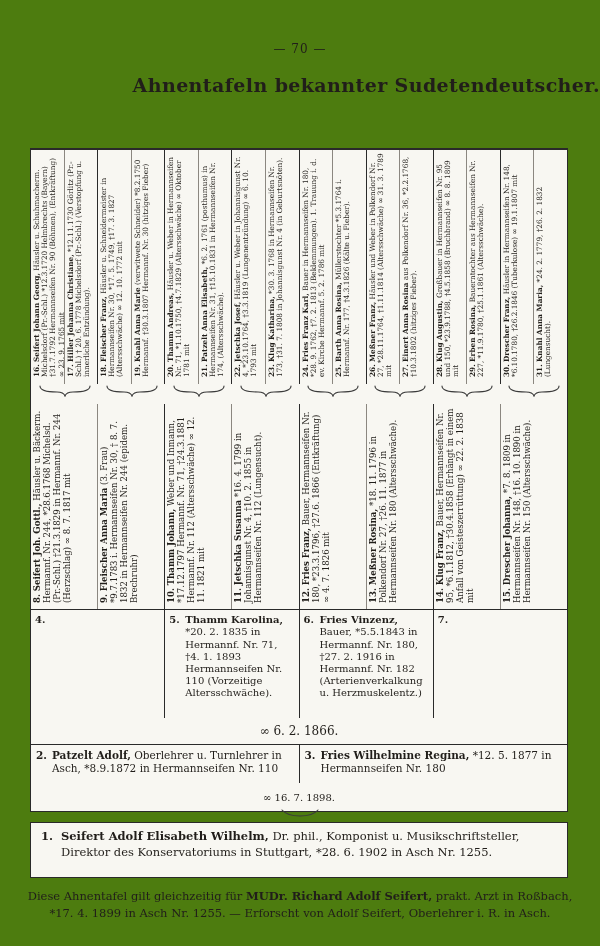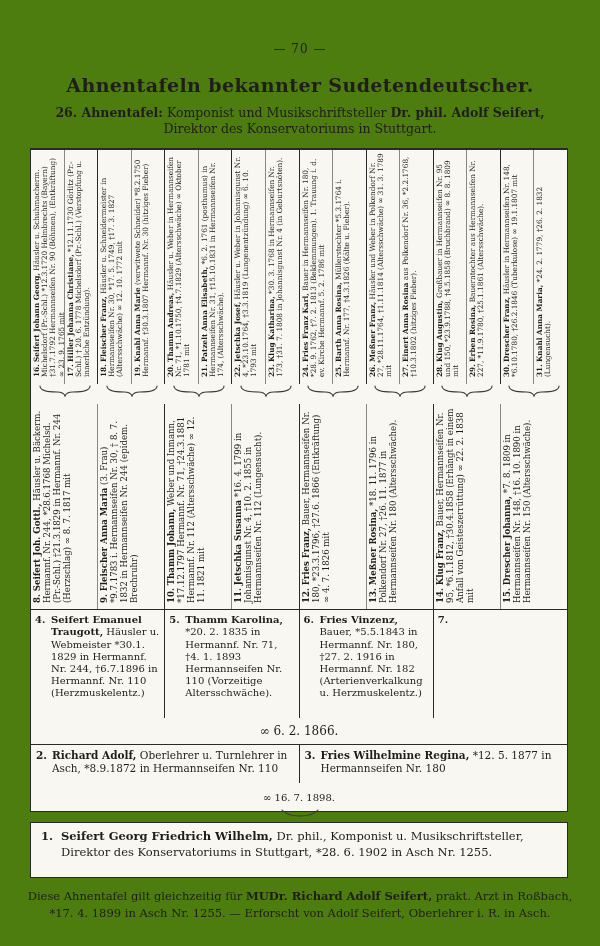--- a/index.html
+++ b/index.html
@@ -1,21 +1,21 @@
 <!DOCTYPE html>
 <html><head>
 <meta charset="utf-8">
 <style>
   html,body{margin:0;padding:0;}
   body{background:#e8e6e0;font-family:"DejaVu Serif","Liberation Serif",serif;}
   .page{position:relative;width:600px;height:946px;background:#4d7c0f;color:#211e1a;margin:0 auto;overflow:hidden;}
 
   
   .pageno{position:absolute;top:42px;left:0;width:600px;text-align:center;font-size:12px;letter-spacing:1px;}
-  .title{position:absolute;top:74px;left:0;width:600px;text-align:center;font-size:19px;font-weight:700;letter-spacing:.4px;}
+  .title{position:absolute;top:74px;left:0;width:600px;text-align:right;font-size:19px;font-weight:700;letter-spacing:.4px;}
   .subtitle{position:absolute;top:105px;left:0;width:600px;text-align:center;font-size:12.5px;line-height:1.3;}
   .subtitle b{font-weight:700;}
 
   
   .atable{position:absolute;left:30px;top:148px;width:538px;height:664px;border:1px solid #2a2a2a;border-top-width:2px;box-sizing:border-box;display:flex;flex-direction:column;background:#f8f7f2;}
 
   .band{display:flex;width:100%;}
   .band1{height:234px;}
   .bracerow{height:20px;display:flex;align-items:flex-start;}
   .band2{height:206px;}
@@ -68,24 +68,20 @@
 
   svg.brace{display:block;}
 </style>
 </head>
 <body>
 
 <div class="page">
 
   <div class="pageno">— 70 —</div>
   <div class="title">Ahnentafeln bekannter Sudetendeutscher.</div>
-  <div class="subtitle">
-    <b>26. Ahnentafel:</b><span> Komponist und Musikschriftsteller </span><b>Dr. phil. Adolf Seifert,</b><br>
-    <span>Direktor des Konservatoriums in Stuttgart.</span>
-  </div>
 
   <div class="atable">
 
     <div class="band band1">
       <div class="pair">
         <div class="strip">
             <div class="rot">
           <span class="num">16.</span>
           <b>Seifert Johann Georg,</b>
           <span>Häusler u. Schuhmacherm. Michelsdorf (Pr.-Schl.) *12.3.1720 Helmbrechts (Bayern) †31.7.1792 Hermannseifen Nr. 90 (Böhmen), (Entkräftung) ∞ 23. 9. 1765 mit</span>
@@ -321,21 +317,20 @@
         </div>
           </div>
       </div>
     </div>
 
     <div class="band3 rule">
       <div class="g3cells">
         <div class="g3cell">
           <div class="hang">
             <span class="no">4.</span>
-            <span class="tx"><b>Seifert Emanuel Traugott,</b> <span>Häusler u. Webmeister *30.1. 1829 in Hermannf. Nr. 244, †6.7.1896 in Hermannf. Nr. 110 (Herzmuskelentz.)</span></span>
           </div>
         </div>
         <div class="g3cell">
           <div class="hang">
             <span class="no">5.</span>
             <span class="tx"><b>Thamm Karolina,</b> <span>*20. 2. 1835 in Hermannf. Nr. 71, †4. 1. 1893 Hermannseifen Nr. 110 (Vorzeitige Altersschwäche).</span></span>
           </div>
         </div>
         <div class="g3cell">
           <div class="hang">
@@ -352,21 +347,21 @@
       <div class="g3marr">
         <div class="half">∞  6. 2. 1866.</div>
       </div>
     </div>
 
     <div class="band4 rule">
       <div class="g4cells">
         <div class="g4cell">
           <div class="hang">
             <span class="no">2.</span>
-            <span class="tx"><b>Richard Adolf,</b> <span>Oberlehrer u. Turnlehrer in Asch, *8.9.1872 in Hermannseifen Nr. 110</span></span>
+            <span class="tx"><b>Patzelt Adolf,</b> <span>Oberlehrer u. Turnlehrer in Asch, *8.9.1872 in Hermannseifen Nr. 110</span></span>
           </div>
         </div>
         <div class="g4cell">
           <div class="hang">
             <span class="no">3.</span>
             <span class="tx"><b>Fries Wilhelmine Regina,</b> <span>*12. 5. 1877 in Hermannseifen Nr. 180</span></span>
           </div>
         </div>
       </div>
       <div class="g4marr">∞  16. 7. 1898.</div>
@@ -376,21 +371,21 @@
 
   <div class="connector">
     <svg width="38" height="12" viewBox="0 0 38 12">
         <path d="M1,1 C8,9 30,9 37,1" fill="none" stroke="#3a3a3a" stroke-width="1.1" stroke-linecap="round"></path>
       </svg>
   </div>
 
   <div class="pbox">
     <div class="hang">
       <span class="no">1.</span>
-      <span class="tx"><b>Seifert Georg Friedrich Wilhelm,</b> <span>Dr. phil., Komponist u. Musikschriftsteller, Direktor des Konservatoriums in Stuttgart, *28. 6. 1902 in Asch Nr. 1255.</span></span>
+      <span class="tx"><b>Seifert Adolf Elisabeth Wilhelm,</b> <span>Dr. phil., Komponist u. Musikschriftsteller, Direktor des Konservatoriums in Stuttgart, *28. 6. 1902 in Asch Nr. 1255.</span></span>
     </div>
   </div>
 
   <div class="footer">
     <span>Diese Ahnentafel gilt gleichzeitig für </span><b>MUDr. Richard Adolf Seifert,</b><span> prakt. Arzt in Roßbach,</span><br>
     <span>*17. 4. 1899 in Asch Nr. 1255.</span><span>  —  </span><span>Erforscht von Adolf Seifert, Oberlehrer i. R. in Asch.</span>
   </div>
 
 </div>
 

